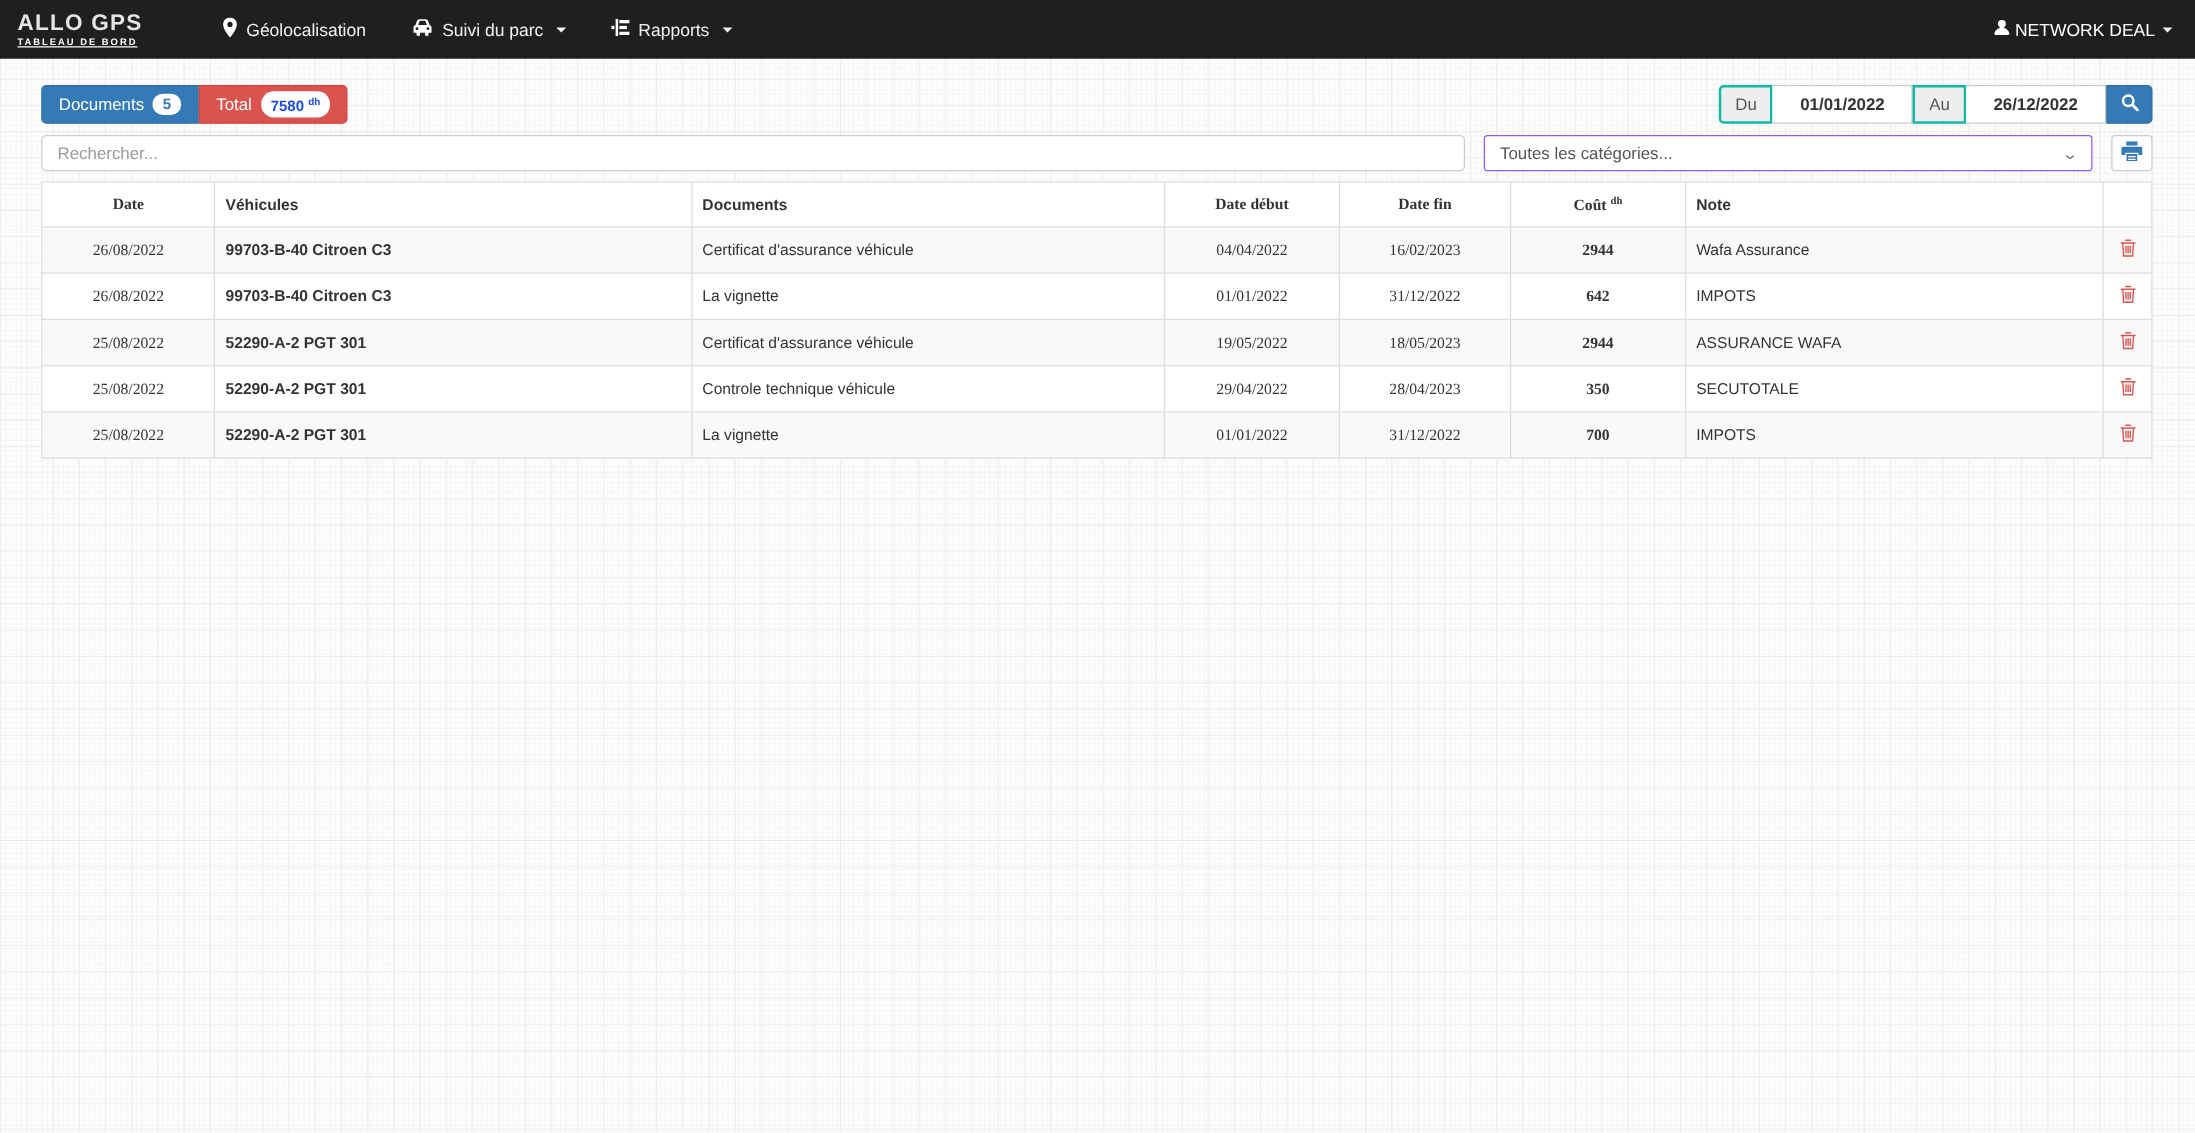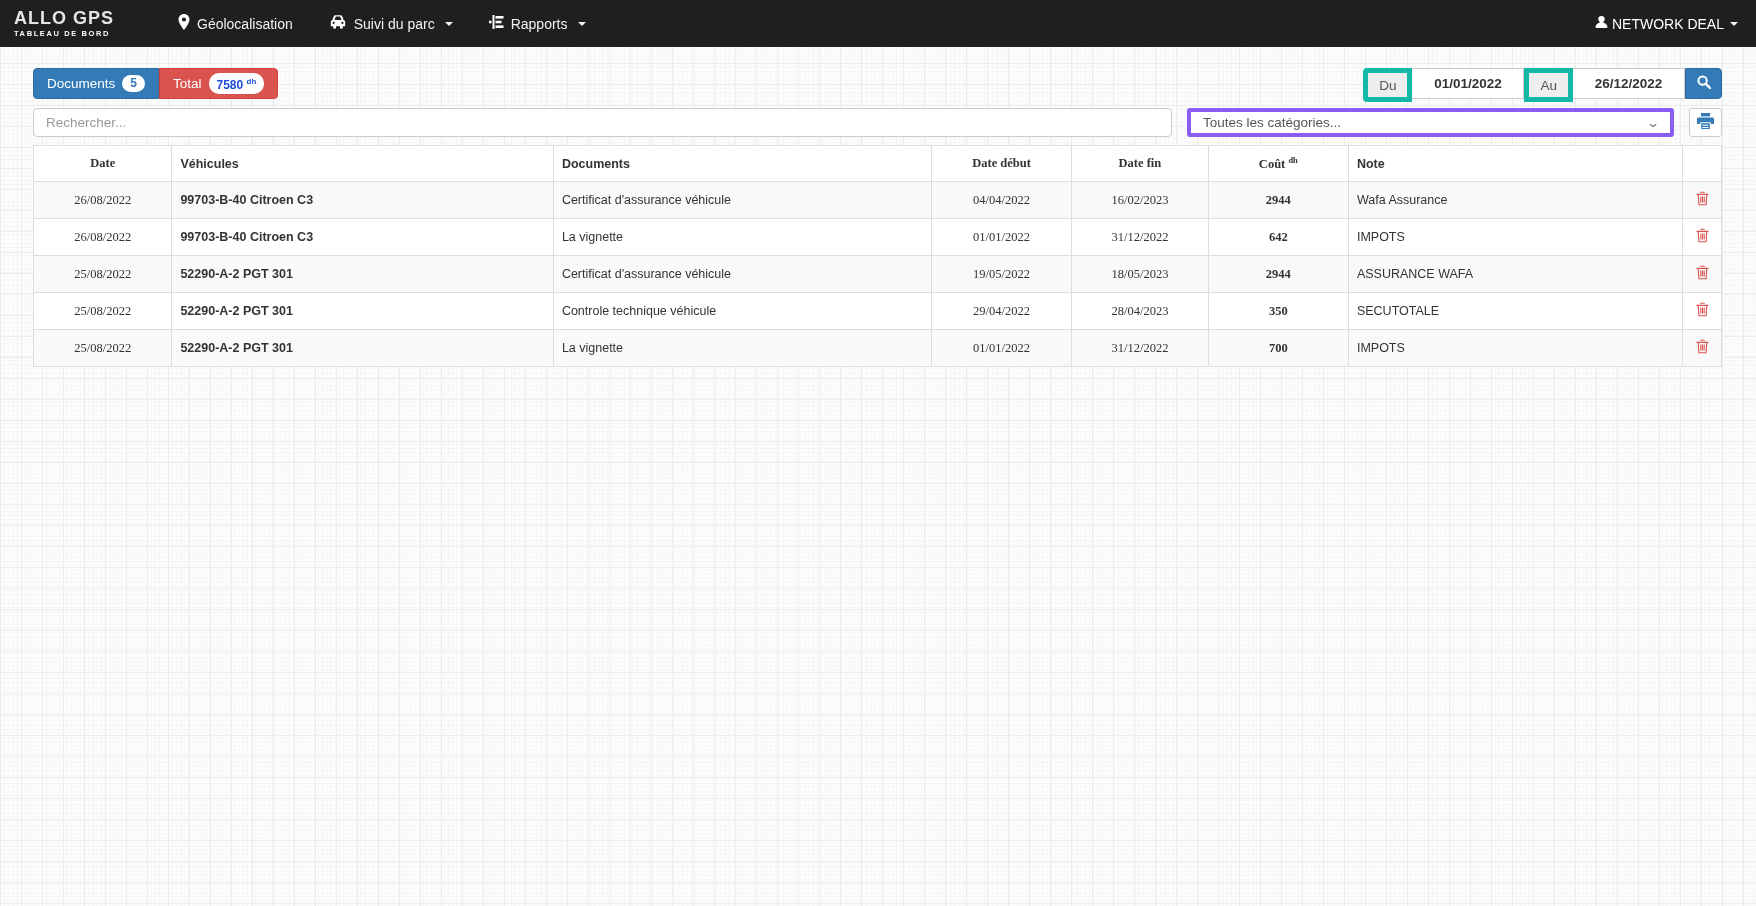--- a/index.html
+++ b/index.html
@@ -12,21 +12,21 @@
       linear-gradient(#f5f5f5 1px, transparent 1px),
       linear-gradient(90deg, #f5f5f5 1px, transparent 1px);
     background-size:21px 21px, 21px 21px, 4.2px 4.2px, 4.2px 4.2px;
     overflow:hidden;
   }
 
   
   .navbar { height:47px; background:#1f1f1f; display:flex; align-items:center; padding:0 14px; }
   .brand { display:flex; flex-direction:column; justify-content:center; margin-right:50px; cursor:pointer; }
   .brand-main { color:#e5e5e5; font-weight:bold; font-size:18px; letter-spacing:1px; line-height:18px; }
-  .brand-sub { color:#fff; font-size:7.5px; letter-spacing:1.6px; font-weight:bold; margin-top:2px; }
+  .brand-sub { color:#fff; font-size:7.5px; letter-spacing:1.6px; font-weight:bold; margin-top:2px;text-decoration:underline; }
   .nav-items { display:flex; align-items:flex-start; gap:8px; }
   .nav-item { display:flex; align-items:center; gap:7px; color:#f2f2f2; font-size:14px; padding:0 14px; height:47px; cursor:pointer; }
   .nav-item svg { flex:0 0 auto; }
   .caret { display:inline-block; width:0; height:0; border-left:4px solid transparent; border-right:4px solid transparent; border-top:4px solid #f2f2f2; margin-left:3px; }
   .nav-right { margin-left:auto; display:flex; align-items:center; gap:3px; color:#fff; font-size:14px; cursor:pointer; padding-right:4px; }
 
   
   .container { padding:0 34px 0 33px; }
   .page-title { font-size:20px; color:#333; margin-top:27px; font-weight:normal; }
 
@@ -34,31 +34,31 @@
   .btn-group { display:flex; }
   .btn { border:none; font-size:13.5px; color:#fff; padding:6px 13px; display:flex; align-items:center; gap:7px; cursor:pointer; height:31px; }
   .btn-blue { background:#337ab7; border-radius:4px 0 0 4px; border:1px solid #2e6da4; }
   .btn-red  { background:#d9534f; border-radius:0 4px 4px 0; border:1px solid #d43f3a; }
   .badge { background:#fff; border-radius:10px; font-size:12px; font-weight:bold; padding:2px 8px; line-height:13px; }
   .badge-blue { color:#337ab7; }
   .badge-red { color:#1d4ed8; }
   .badge sup { font-size:8px; }
 
   .date-group { margin-left:auto; display:flex; height:31px; }
-  .addon { background:#eee; border:5px solid #14b8a6; color:#555; font-size:13.5px; display:flex; align-items:center; padding:12px 11px; }
+  .addon { background:#eee; border:2px solid #14b8a6; color:#555; font-size:13.5px; display:flex; align-items:center; padding:12px 11px; }
   .addon.first { border-radius:4px 0 0 4px; }
   .date-input { width:112px; border:1px solid #ccc; border-left:none; text-align:center; font-size:13.5px; font-weight:bold; color:#333; font-family:"Liberation Sans", sans-serif; outline:none; }
   .search-btn { width:37px; background:#337ab7; border:1px solid #2e6da4; border-radius:0 4px 4px 0; display:flex; align-items:center; justify-content:center; cursor:pointer; }
 
   
   .panel { margin-top:9px; }
   .filter-row { display:flex; align-items:center; gap:15px; margin-bottom:8px; }
   .search-input { flex:1 1 auto; height:29px; border:1px solid #ccc; border-radius:4px; padding:0 12px; font-size:13.5px; color:#555; font-family:"Liberation Sans", sans-serif; outline:none; background:#fff; }
   .search-input::placeholder { color:#999; }
-  .category-select { width:487px; height:29px; background:#fff; border:4px solid #8b5cf6; border-radius:3px; display:flex; align-items:center; padding:0 12px; font-size:13.5px; color:#555; cursor:pointer; }
+  .category-select { width:487px; height:29px; background:#fff; border:1px solid #8b5cf6; border-radius:3px; display:flex; align-items:center; padding:0 12px; font-size:13.5px; color:#555; cursor:pointer; }
   .category-select .chev { margin-left:auto; color:#777; font-size:12px; transform:scaleX(1.4); }
   .print-btn { width:33px; height:29px; background:#fff; border:1px solid #ccc; border-radius:3px; display:flex; align-items:center; justify-content:center; cursor:pointer; }
 
   
   table { width:100%; border-collapse:collapse; background:#fff; font-size:12.5px; color:#333; }
   th, td { border:1px solid #ddd; padding:9px 8px; height:35px; }
   th { font-weight:bold; font-size:12.5px; text-align:left; background:#fff; }
   th sup { font-size:8.5px; }
   tbody tr:nth-child(odd) { background:#f9f9f9; }
   .c-center { text-align:center;font-family:Liberation Serif, serif; }

